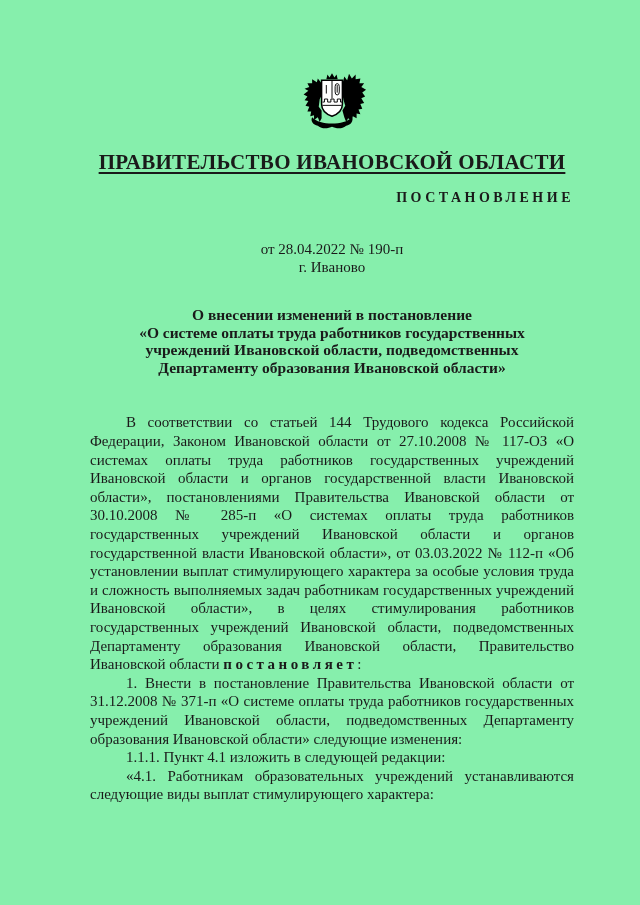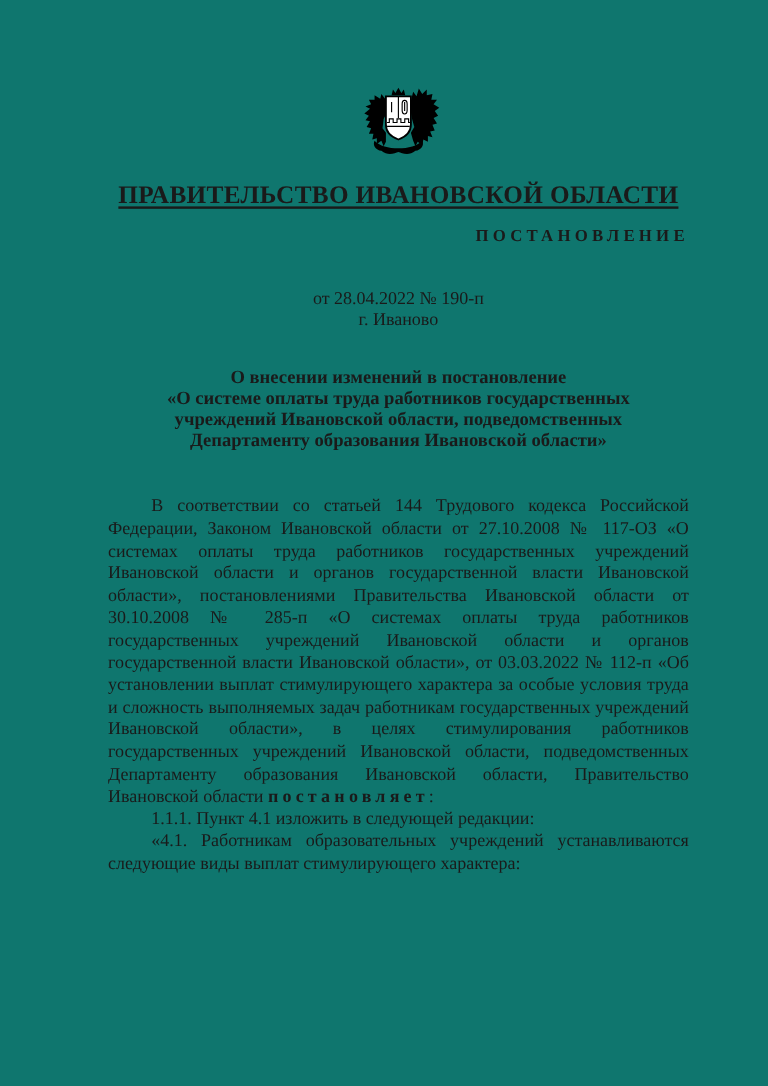--- a/index.html
+++ b/index.html
@@ -12,21 +12,21 @@
     height: 905px;
     overflow: hidden;
     color: #1a1a1a;
     font-family: "Liberation Serif", "DejaVu Serif", serif;
   }
   .page {
     box-sizing: border-box;
     width: 640px;
     height: 905px;
     padding: 67px 66px 0 90px;
-    background: #0f766e;
+    background: #86efac;
   }
   .emblem {
     text-align: center;
     height: 74px;
   }
   .emblem svg { display: inline-block; }
   .org-name {
     margin-top: 10px;
     text-align: center;
     font-weight: bold;
@@ -113,17 +113,18 @@
 
   <div class="doc-title">
     <div>О внесении изменений в постановление</div>
     <div>«О системе оплаты труда работников государственных</div>
     <div>учреждений Ивановской области, подведомственных</div>
     <div>Департаменту образования Ивановской области»</div>
   </div>
 
   <div class="body-text">
     <p class="para"><span>В соответствии со статьей 144 Трудового кодекса Российской Федерации, Законом Ивановской области от 27.10.2008 № 117-ОЗ «О системах оплаты труда работников государственных учреждений Ивановской области и органов государственной власти Ивановской области», постановлениями Правительства Ивановской области от 30.10.2008 № 285-п «О системах оплаты труда работников государственных учреждений Ивановской области и органов государственной власти Ивановской области», от 03.03.2022 № 112-п «Об установлении выплат стимулирующего характера за особые условия труда и сложность выполняемых задач работникам государственных учреждений Ивановской области», в целях стимулирования работников государственных учреждений Ивановской области, подведомственных Департаменту образования Ивановской области, Правительство Ивановской области </span><span class="decree-word">постановляет</span><span>:</span></p>
+    <p class="para">1. Внести в постановление Правительства Ивановской области от 31.12.2008 № 371-п «О системе оплаты труда работников государственных учреждений Ивановской области, подведомственных Департаменту образования Ивановской области» следующие изменения:</p>
     <p class="para">1.1.1. Пункт 4.1 изложить в следующей редакции:</p>
     <p class="para">«4.1. Работникам образовательных учреждений устанавливаются следующие виды выплат стимулирующего характера:</p>
   </div>
 
 </div>
 
 </body></html>

